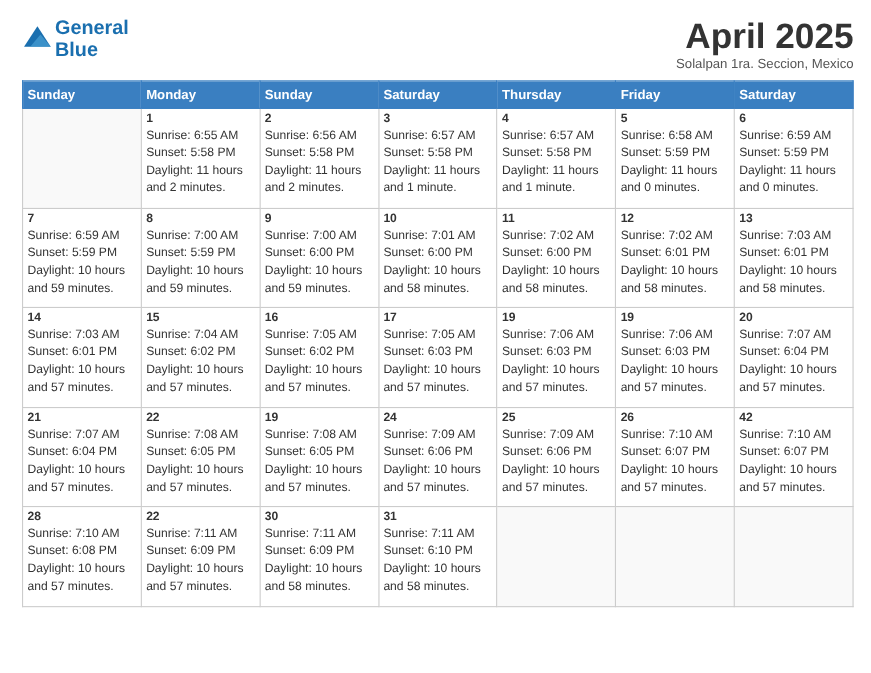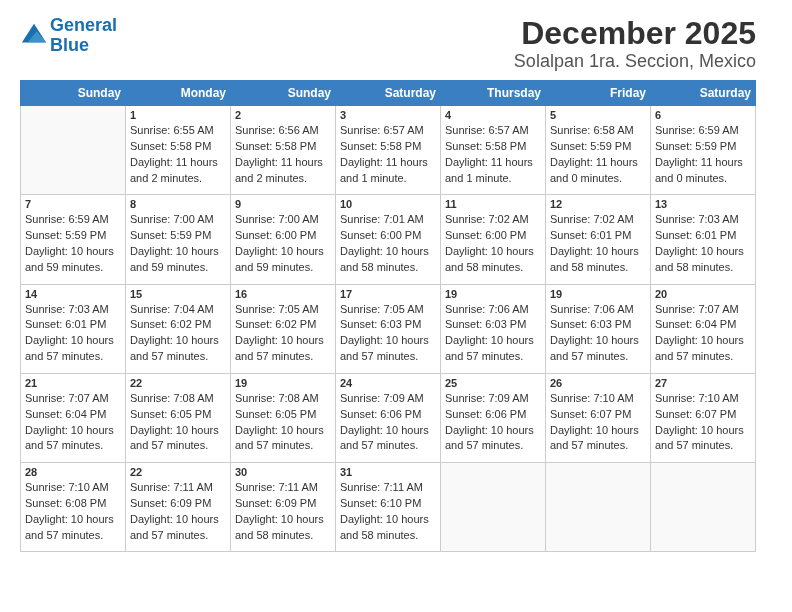--- a/index.html
+++ b/index.html
@@ -6,21 +6,21 @@
     body {
       font-family: Arial, sans-serif;
       background: #fff;
       width: 792px;
       height: 612px;
       overflow: hidden;
     }
     .page {
       width: 792px;
       height: 564px;
-      padding: 16px 36px 12px 20px;
+      padding: 16px 16px 12px 20px;
       display: flex;
       flex-direction: column;
     }
     .header {
       display: flex;
       align-items: flex-start;
       justify-content: space-between;
       margin-bottom: 8px;
     }
     .logo {
@@ -44,35 +44,35 @@
     .title-block {
       text-align: right;
     }
     .month-title {
       font-size: 32px;
       font-weight: bold;
       color: #333;
       line-height: 1.1;
     }
     .location {
-      font-size: 18px;
+      font-size: 12px;
       color: #555;
     }
     table {
       width: 100%;
       border-collapse: collapse;
       flex: 1;
     }
     thead th {
       background: #3a7fc1;
       color: #fff;
       font-size: 12px;
       font-weight: bold;
       padding: 5px 4px;
-      text-align: right;
+      text-align: left;
       border: 1px solid #3a7fc1;
     }
     tbody td {
       border: 1px solid #ccc;
       vertical-align: top;
       padding: 3px 4px;
       font-size: 9.5px;
       color: #333;
       width: calc(100% / 7);
       height: 85px;
@@ -101,21 +101,21 @@
       <svg class="logo-icon" viewBox="0 0 30 30">
         <polygon points="15,2 28,22 2,22" fill="#1a6faf"></polygon>
         <polygon points="18,10 28,22 8,22" fill="#4a9fd4" opacity="0.7"></polygon>
       </svg>
       <div class="logo-text">
         <span>General</span><br>
         <span style="color:#1a6faf">Blue</span>
       </div>
     </div>
     <div class="title-block">
-      <div class="month-title">December 2025</div>
+      <div class="month-title">April 2025</div>
       <div class="location">Solalpan 1ra. Seccion, Mexico</div>
     </div>
   </div>
 
   <table>
     <thead>
       <tr>
         <th>Sunday</th>
         <th>Monday</th>
         <th>Sunday</th>
@@ -232,21 +232,21 @@
           </td>
           <td>
             <span class="day-num">25</span>
             <div class="day-info">Sunrise: 7:09 AM<br>Sunset: 6:06 PM<br>Daylight: 10 hours<br>and 57 minutes.</div>
           </td>
           <td>
             <span class="day-num">26</span>
             <div class="day-info">Sunrise: 7:10 AM<br>Sunset: 6:07 PM<br>Daylight: 10 hours<br>and 57 minutes.</div>
           </td>
           <td>
-            <span class="day-num">27</span>
+            <span class="day-num">42</span>
             <div class="day-info">Sunrise: 7:10 AM<br>Sunset: 6:07 PM<br>Daylight: 10 hours<br>and 57 minutes.</div>
           </td>
         </tr>
         <tr>
           <td>
             <span class="day-num">28</span>
             <div class="day-info">Sunrise: 7:10 AM<br>Sunset: 6:08 PM<br>Daylight: 10 hours<br>and 57 minutes.</div>
           </td>
           <td>
             <span class="day-num">22</span>

